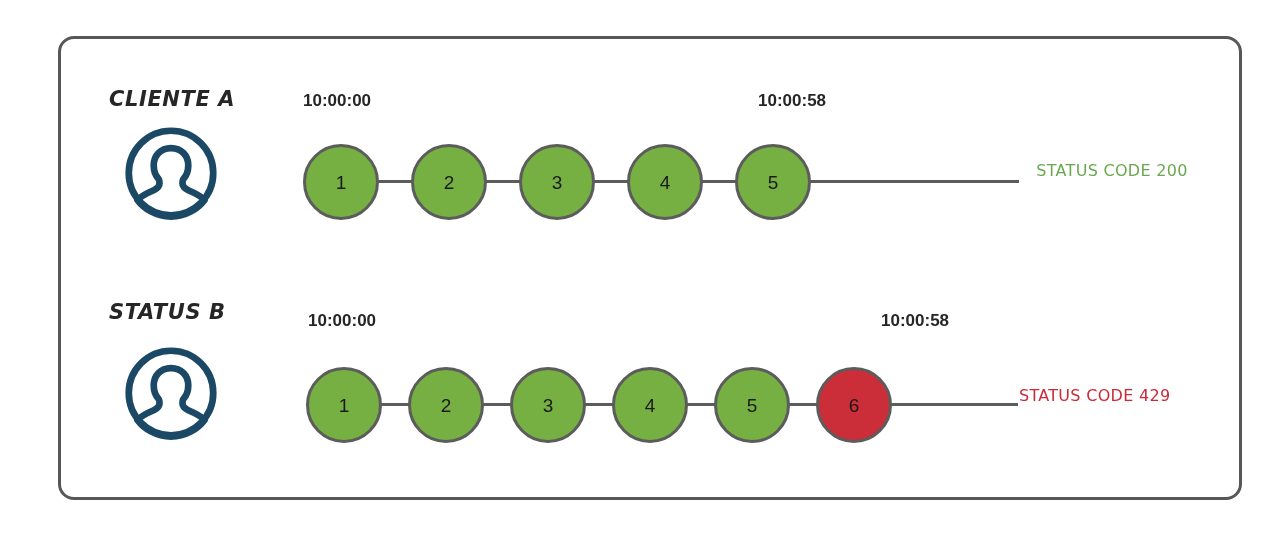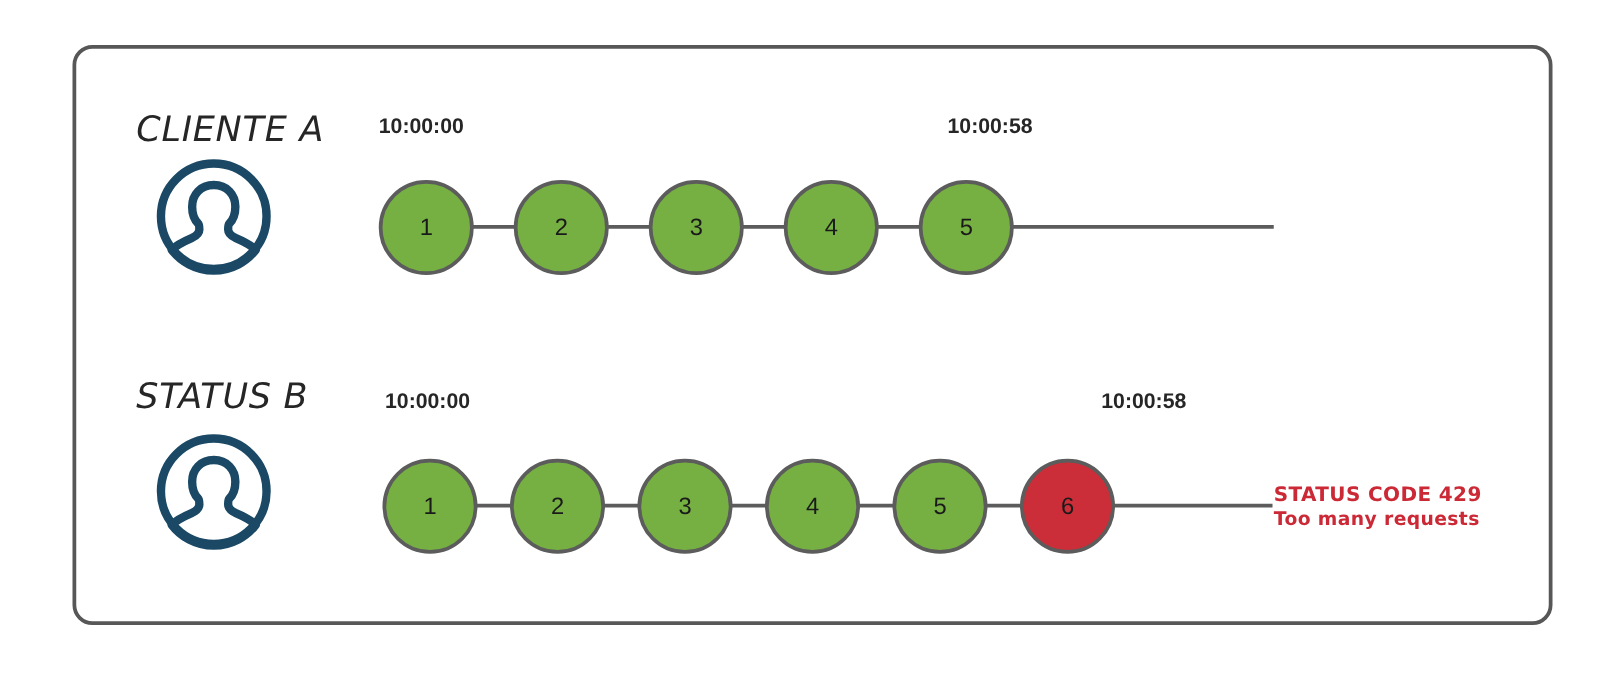--- a/index.html
+++ b/index.html
@@ -22,22 +22,22 @@
     width: 1184px; height: 464px;
     border: 3px solid #575757;
     border-radius: 16px;
     background: #ffffff;
   }
   .row { position: absolute; left: 0; top: 0; }
 
   .client-label {
     position: absolute;
     font-family: "DejaVu Sans", sans-serif;
-    font-size: 28px;
-    font-weight: 400;
+    font-size: 21px;
+    font-weight: 700;
     font-style: italic;
     letter-spacing: 0.6px;
     color: #262626;
     white-space: nowrap;
   }
   .avatar {
     position: absolute;
     width: 96px; height: 96px;
   }
   .timestamp {
@@ -70,21 +70,21 @@
     position: absolute;
     font-family: "DejaVu Sans", sans-serif;
     font-size: 16px;
     line-height: 1.28;
     white-space: nowrap;
     letter-spacing: 0.3px;
   }
   .status .line1 { display: block; }
   .status .line2 { display: block; }
   .status.ok { color: #6aa84f; text-align: center; }
-  .status.err { color: #cc2936; text-align: left; font-weight: bold; }
+  .status.err { color: #cc2936; text-align: left; }
   .status.err .line2 { font-size: 15px; }
 </style>
 </head>
 <body>
 
 <div id="canvas">
 
   <div class="frame">
 
     <div class="row">
@@ -112,20 +112,21 @@
       <div class="connector" style="left:640px; top:141px; width:42px;"></div>
       <div class="connector" style="left:748px; top:141px; width:210px;"></div>
 
       <div class="node" style="left:242px; top:105px; background:#76b043;">1</div>
       <div class="node" style="left:350px; top:105px; background:#76b043;">2</div>
       <div class="node" style="left:458px; top:105px; background:#76b043;">3</div>
       <div class="node" style="left:566px; top:105px; background:#76b043;">4</div>
       <div class="node" style="left:674px; top:105px; background:#76b043;">5</div>
 
       <div class="status ok" style="left:956px; top:122px; width:190px;">
+        <span class="line1">STATUS CODE 200</span>
       </div>
     </div>
 
     <div class="row">
 
       <div class="client-label" style="left:48px; top:261px;">STATUS B</div>
 
       <div class="avatar" style="left:62px; top:306px;">
         <svg viewBox="0 0 100 100" width="96" height="96">
           <circle cx="50" cy="50" r="44" fill="none" stroke="#1b4965" stroke-width="7"></circle>
@@ -150,18 +151,17 @@
 
       <div class="node" style="left:245px; top:328px; background:#76b043;">1</div>
       <div class="node" style="left:347px; top:328px; background:#76b043;">2</div>
       <div class="node" style="left:449px; top:328px; background:#76b043;">3</div>
       <div class="node" style="left:551px; top:328px; background:#76b043;">4</div>
       <div class="node" style="left:653px; top:328px; background:#76b043;">5</div>
       <div class="node" style="left:755px; top:328px; background:#cb2e38;">6</div>
 
       <div class="status err" style="left:958px; top:347px; width:220px;">
         <span class="line1">STATUS CODE 429</span>
-        <span class="line2">Too many requests</span>
       </div>
     </div>
 
   </div>
 </div>
 
 </body></html>

